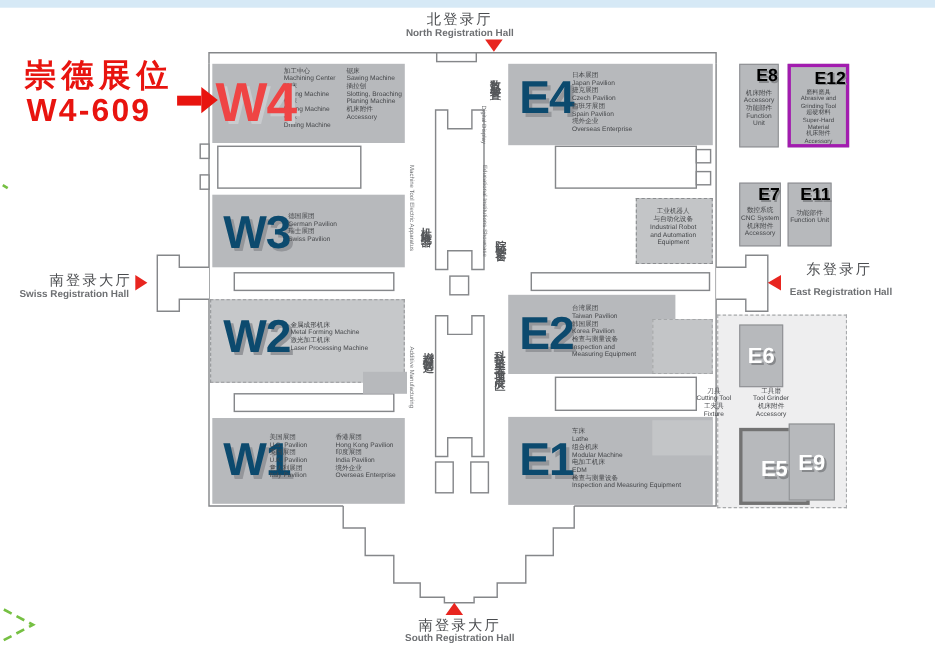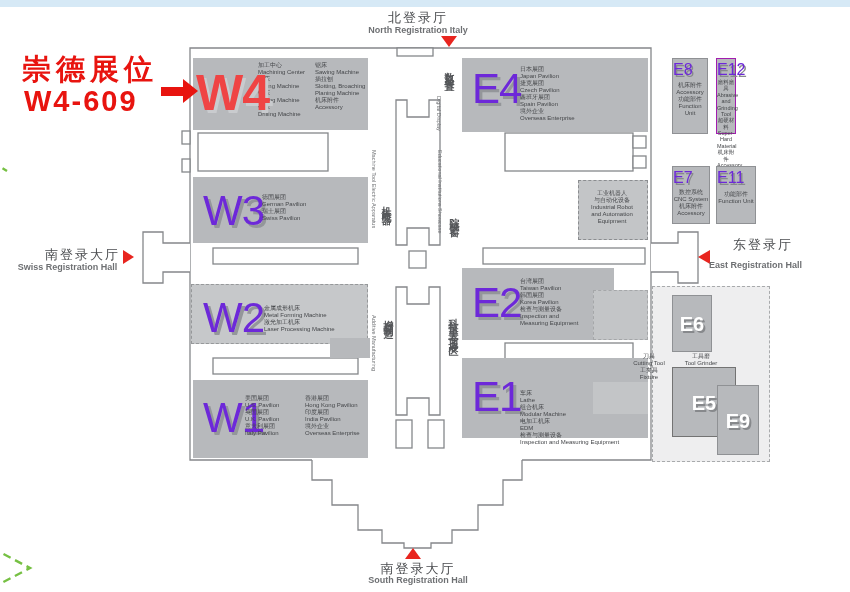--- a/index.html
+++ b/index.html
@@ -2,24 +2,24 @@
 <html><head>
 <meta charset="utf-8">
 <style>
   html,body{margin:0;padding:0;background:#fff;}
   .stage{position:relative;width:850px;height:592px;background:#fff;overflow:hidden;
          font-family:"Liberation Sans","DejaVu Sans",sans-serif;}
   .abs{position:absolute;}
   .topstrip{left:0;top:0;width:850px;height:7px;background:#d6e9f6;}
   svg.lines{position:absolute;left:0;top:0;}
   .hall{position:absolute;background:#b7b9bc;}
-  .code{position:absolute;font-weight:normal;font-size:42px;line-height:1;color:#6d28d9;
+  .code{position:absolute;font-weight:bold;font-size:42px;line-height:1;color:#0c4a6e;
         letter-spacing:-1px;text-shadow:3px 3px 0 #94969a;}
-  .scode{position:absolute;width:100%;text-align:left;font-weight:normal;font-size:16px;
-         color:#6d28d9;text-shadow:1.5px 1.5px 0 #87898c;}
+  .scode{position:absolute;width:100%;text-align:right;font-weight:bold;font-size:16px;
+         color:#000000;text-shadow:1.5px 1.5px 0 #87898c;}
   .mcode{position:absolute;width:100%;text-align:center;font-weight:bold;font-size:20px;
          color:#fff;text-shadow:2px 2px 0 #87898c;}
   .tiny{position:absolute;font-size:6px;line-height:1.16;color:#45474a;}
   .tiny.c{text-align:center;}
   .t55{font-size:5.5px;}
   .vzh{position:absolute;writing-mode:vertical-rl;text-orientation:upright;font-size:10px;
        letter-spacing:3px;color:#55575a;font-weight:bold;}
   .ven{position:absolute;writing-mode:vertical-rl;font-size:5.5px;color:#6f7174;}
   .regzh{position:absolute;font-size:13px;letter-spacing:2px;color:#4a4c4f;text-align:center;}
   .regen{position:absolute;font-size:9px;font-weight:bold;color:#6e7073;text-align:center;}
@@ -75,21 +75,21 @@
   </svg>
 
   <div class="hall" style="left:193px;top:58px;width:175px;height:72px">
     <div class="tiny" style="left:65px;top:4px">加工中心<br>Machining Center<br>铣床<br>Milling Machine<br>镗床<br>Boring Machine<br>钻床<br>Drilling Machine</div>
     <div class="tiny" style="left:122px;top:4px">锯床<br>Sawing Machine<br>插拉刨<br>Slotting, Broaching<br>Planing Machine<br>机床附件<br>Accessory</div>
   </div>
   <div class="hall" style="left:193px;top:177px;width:175px;height:66px">
     <div class="code" style="left:10px;top:13px">W3</div>
     <div class="tiny" style="left:69px;top:17px">德国展团<br>German Pavilion<br>瑞士展团<br>Swiss Pavilion</div>
   </div>
-  <div class="hall" style="left:191px;top:284px;width:177px;height:60px;background:#c6c8ca;border:1.5px dashed #96989a;box-sizing:border-box">
+  <div class="hall" style="left:191px;top:272px;width:177px;height:76px;background:#c6c8ca;border:1.5px dashed #96989a;box-sizing:border-box">
     <div class="code" style="left:11px;top:12px">W2</div>
     <div class="tiny" style="left:72px;top:20px">金属成形机床<br>Metal Forming Machine<br>激光加工机床<br>Laser Processing Machine</div>
   </div>
   <div class="hall" style="left:330px;top:338px;width:40px;height:20px"></div>
   <div class="hall" style="left:193px;top:380px;width:175px;height:78px">
     <div class="code" style="left:10px;top:17px">W1</div>
     <div class="tiny" style="left:52px;top:15px">美国展团<br>U.S. Pavilion<br>英国展团<br>U.K. Pavilion<br>意大利展团<br>Italy Pavilion</div>
     <div class="tiny" style="left:112px;top:15px">香港展团<br>Hong Kong Pavilion<br>印度展团<br>India Pavilion<br>境外企业<br>Overseas Enterprise</div>
   </div>
 
@@ -98,74 +98,74 @@
     <div class="tiny" style="left:58px;top:8px">日本展团<br>Japan Pavilion<br>捷克展团<br>Czech Pavilion<br>西班牙展团<br>Spain Pavilion<br>境外企业<br>Overseas Enterprise</div>
   </div>
   <div class="dashbox" style="left:578px;top:180px;width:68px;height:58px">
     <div class="tiny c" style="left:2px;top:9px;width:62px">工业机器人<br>与自动化设备<br>Industrial Robot<br>and Automation<br>Equipment</div>
   </div>
   <div class="hall" style="left:462px;top:268px;width:152px;height:72px">
     <div class="code" style="left:10px;top:14px">E2</div>
   </div>
   <div class="lightrect" style="left:593px;top:290px;width:55px;height:50px;border:1px dashed #a5a7a9;box-sizing:border-box"></div>
   <div class="tiny" style="left:520px;top:278px">台湾展团<br>Taiwan Pavilion<br>韩国展团<br>Korea Pavilion<br>检查与测量设备<br>Inspection and<br>Measuring Equipment</div>
-  <div class="hall" style="left:462px;top:358px;width:186px;height:80px">
+  <div class="hall" style="left:462px;top:379px;width:186px;height:80px">
     <div class="code" style="left:10px;top:18px">E1</div>
   </div>
   <div class="lightrect" style="left:593px;top:382px;width:55px;height:32px"></div>
   <div class="tiny" style="left:520px;top:390px">车床<br>Lathe<br>组合机床<br>Modular Machine<br>电加工机床<br>EDM<br>检查与测量设备<br>Inspection and Measuring Equipment</div>
 
   <div class="hall" style="left:672px;top:58px;width:36px;height:76px;border:1px solid #8f9194;box-sizing:border-box">
     <div class="scode" style="top:2px">E8</div>
     <div class="tiny c" style="left:0;top:23px;width:100%">机床附件<br>Accessory<br>功能部件<br>Function Unit</div>
   </div>
-  <div class="hall" style="left:716px;top:58px;width:20px;height:76px;border:1px solid #a21caf;box-sizing:border-box">
+  <div class="hall" style="left:716px;top:58px;width:56px;height:76px;border:3px solid #a21caf;box-sizing:border-box">
     <div class="scode" style="top:2px">E12</div>
     <div class="tiny c t55" style="left:0;top:20px;width:100%">磨料磨具<br>Abrasive and<br>Grinding Tool<br>超硬材料<br>Super-Hard<br>Material<br>机床附件<br>Accessory</div>
   </div>
   <div class="hall" style="left:672px;top:166px;width:38px;height:58px;border:1px solid #8f9194;box-sizing:border-box">
     <div class="scode" style="top:2px">E7</div>
     <div class="tiny c" style="left:0;top:22px;width:100%">数控系统<br>CNC System<br>机床附件<br>Accessory</div>
   </div>
   <div class="hall" style="left:716px;top:166px;width:40px;height:58px;border:1px solid #8f9194;box-sizing:border-box">
     <div class="scode" style="top:2px">E11</div>
     <div class="tiny c" style="left:0;top:24px;width:100%">功能部件<br>Function Unit</div>
   </div>
 
   <div class="abs" style="left:652px;top:286px;width:118px;height:176px;border:1px dashed #a8aaac;background:#eeeeef;box-sizing:border-box"></div>
   <div class="hall" style="left:672px;top:295px;width:40px;height:57px;border:1px solid #8f9194;box-sizing:border-box">
     <div class="mcode" style="top:17px">E6</div>
   </div>
   <div class="tiny c" style="left:626px;top:353px;width:46px">刀具<br>Cutting Tool<br>工夹具<br>Fixture</div>
   <div class="tiny c" style="left:676px;top:353px;width:50px">工具磨<br>Tool Grinder<br>机床附件<br>Accessory</div>
-  <div class="hall" style="left:672px;top:367px;width:64px;height:70px;border:1px solid #737373;box-sizing:border-box">
+  <div class="hall" style="left:672px;top:389px;width:64px;height:70px;border:3px solid #737373;box-sizing:border-box">
     <div class="mcode" style="top:24px">E5</div>
   </div>
   <div class="hall" style="left:717px;top:385px;width:42px;height:70px;border:1px solid #8f9194;box-sizing:border-box">
     <div class="mcode" style="top:24px">E9</div>
   </div>
 
   <div class="ven" style="left:371px;top:150px">Machine Tool Electric Apparatus</div>
   <div class="vzh" style="left:379px;top:198px">机床电器</div>
   <div class="vzh" style="left:442px;top:64px">数显装置</div>
   <div class="ven" style="left:436px;top:96px">Digital Display</div>
   <div class="ven" style="left:437px;top:150px">Educational Institutions Showcase</div>
   <div class="vzh" style="left:447px;top:210px">院校之窗</div>
   <div class="vzh" style="left:381px;top:312px">增材制造</div>
   <div class="ven" style="left:371px;top:315px">Additive Manufacturing</div>
   <div class="vzh" style="left:446px;top:310px;letter-spacing:4px">科技重大专项展区</div>
 
   <div class="regzh" style="left:368px;top:9px;width:100px">北登录厅</div>
-  <div class="regen" style="left:348px;top:25px;width:140px">North Registration Italy</div>
+  <div class="regen" style="left:348px;top:25px;width:140px">North Registration Hall</div>
   <div class="regzh" style="left:368px;top:560px;width:100px">南登录大厅</div>
   <div class="regen" style="left:348px;top:575px;width:140px">South Registration Hall</div>
   <div class="regzh" style="left:45px;top:246px;width:75px">南登录大厅</div>
   <div class="regen" style="left:15px;top:262px;width:105px">Swiss Registration Hall</div>
   <div class="regzh" style="left:718px;top:236px;width:75px;text-align:right">东登录厅</div>
-  <div class="regen" style="left:692px;top:260px;width:110px;text-align:right">East Registration Hall</div>
+  <div class="regen" style="left:718px;top:260px;width:110px;text-align:left">East Registration Hall</div>
 
   <div class="ann" style="left:22px;top:55px;letter-spacing:5px">崇德展位</div>
   <div class="ann" style="left:24px;top:87px;letter-spacing:2px">W4-609</div>
   <div class="arrowbar"></div>
   <div class="arrowtip"></div>
   <div class="w4red">W4</div>
 
 </div>
 
 </body></html>

